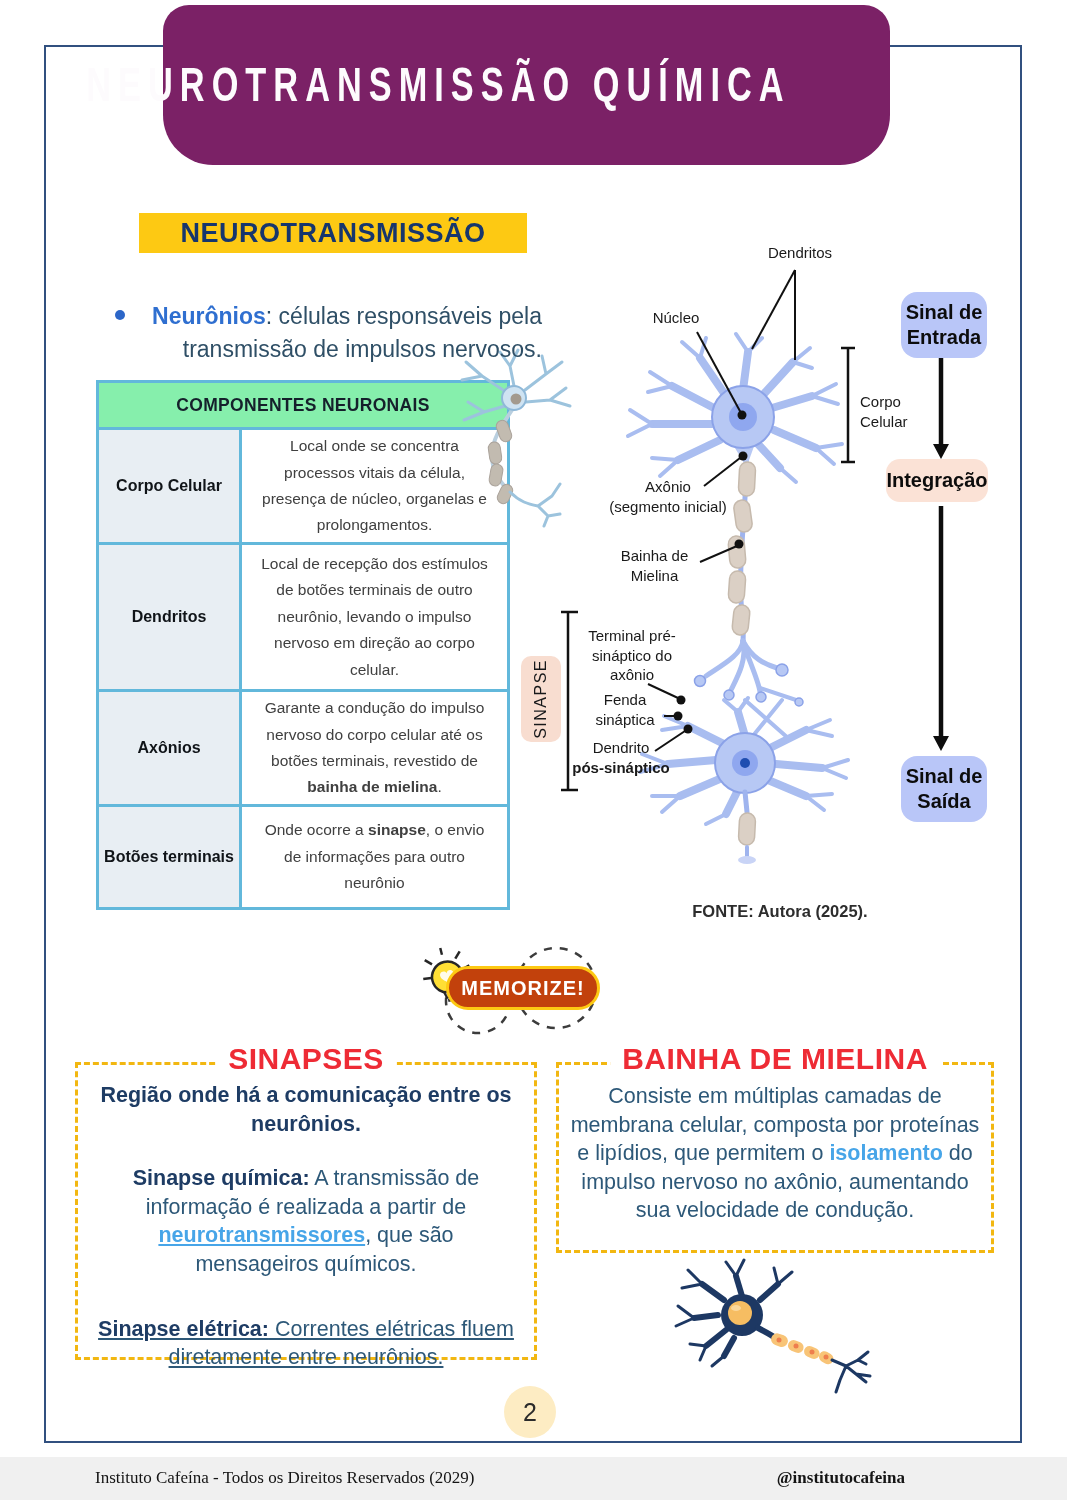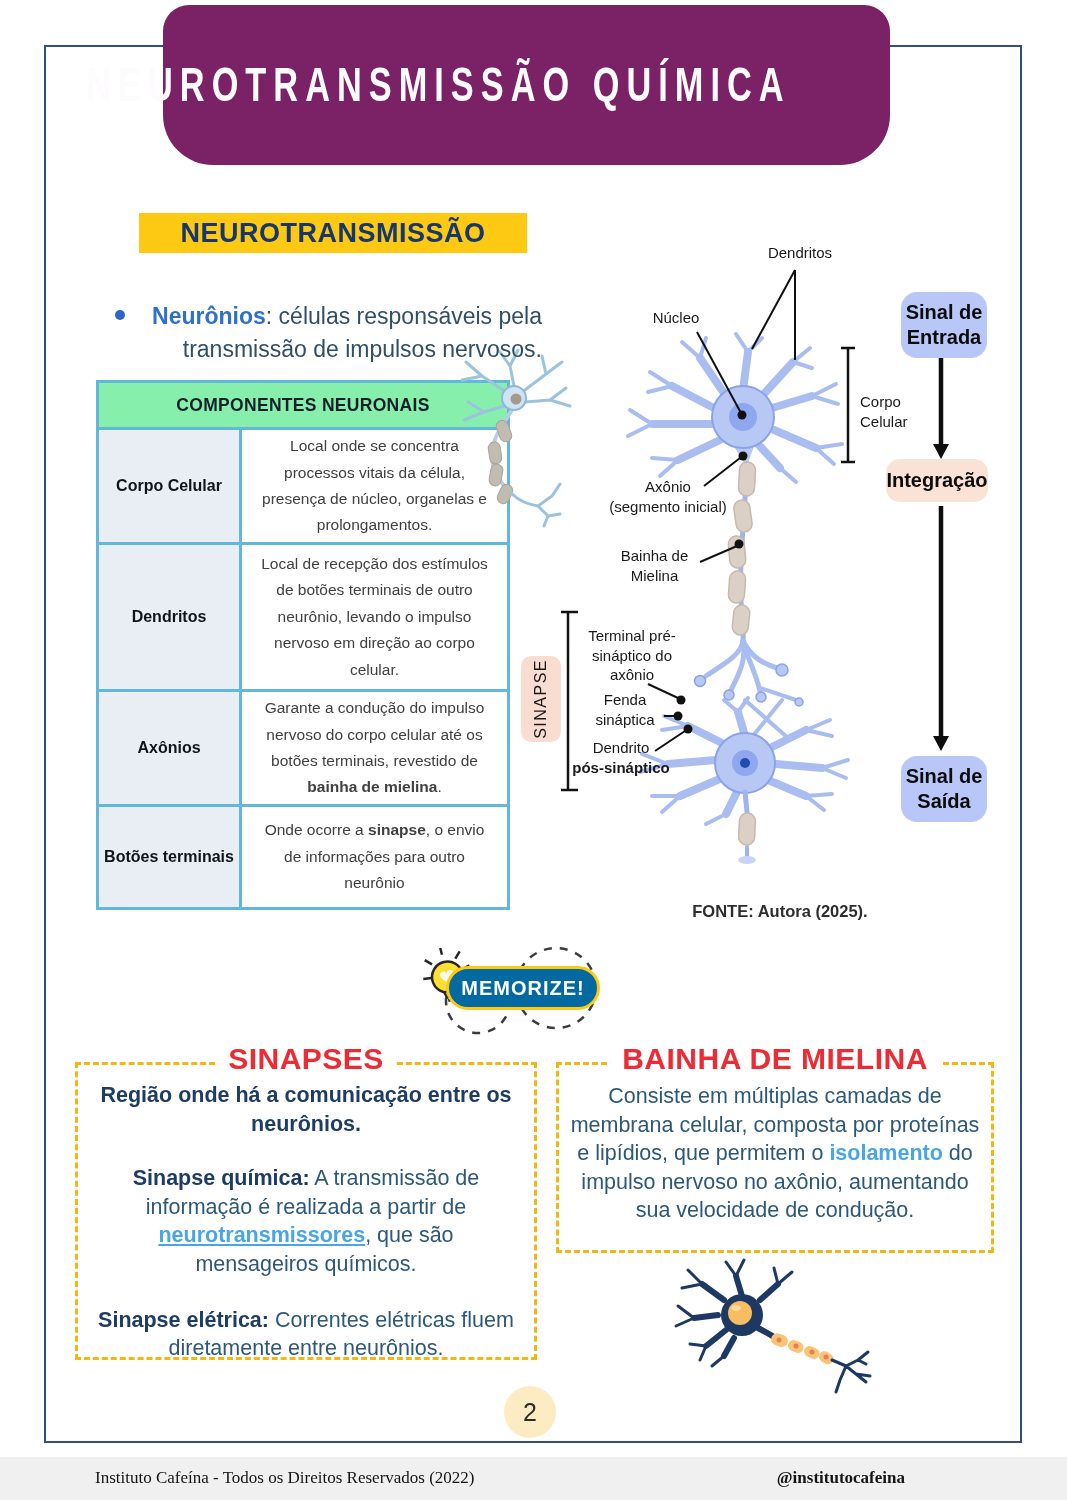--- a/index.html
+++ b/index.html
@@ -52,21 +52,21 @@
                  background:#f8ddd0; border-radius:10px; display:flex; align-items:center;
                  justify-content:center; }
   .sinapse-tag span { writing-mode:vertical-rl; transform:rotate(180deg); font-size:16px;
                       letter-spacing:1.5px; color:#17181a; }
   .fonte { position:absolute; left:650px; top:902px; width:260px; text-align:center;
            font-size:16.5px; font-weight:bold; color:#2d2d2d; z-index:10; }
 
   
   .memorize-wrap { position:absolute; left:412px; top:941px; width:214px; height:94px; z-index:10; }
   .memorize-pill { position:absolute; left:34px; top:25px; width:154px; height:44px;
-                   box-sizing:border-box; background:#0369a1; border:3px solid #fdc913;
+                   box-sizing:border-box; background:#c2410c; border:3px solid #fdc913;
                    border-radius:23px; display:flex; align-items:center; justify-content:center;
                    color:#fff; font-weight:bold; font-size:20px; letter-spacing:1px; }
 
   
   .dash-box { position:absolute; border:3.5px dashed #f2b711; box-sizing:border-box;
               z-index:10; text-align:center; }
   .box-title { position:absolute; top:-23px; left:50%; transform:translateX(-50%);
                background:#fff; padding:0 12px; color:#ee2b35; font-weight:bold;
                font-size:30px; letter-spacing:.5px; white-space:nowrap; }
   .box-sinapses { left:75px; top:1062px; width:462px; height:298px; }
@@ -347,26 +347,26 @@
         <path d="M31,59 L41,59" stroke="#262626" stroke-width="3"></path>
       </g>
     </svg>
     <div class="memorize-pill">MEMORIZE!</div>
   </div>
 
   <div class="dash-box box-sinapses">
     <div class="box-title">SINAPSES</div>
     <p class="box-p lead">Região onde há a comunicação entre os neurônios.</p>
     <p class="box-p" style="margin-top:26px;"><span class="bl">Sinapse química:</span><span> A transmissão de informação é realizada a partir de </span><span class="link-blue">neurotransmissores</span><span>, que são mensageiros químicos.</span></p>
-    <p class="box-p" style="margin-top:27px;"><span class="bl">Sinapse elétrica:</span><span> Correntes elétricas fluem diretamente entre neurônios.</span></p>
+    <p class="box-p" style="margin-top:36px;text-decoration:underline;"><span class="bl">Sinapse elétrica:</span><span> Correntes elétricas fluem diretamente entre neurônios.</span></p>
   </div>
 
   <div class="dash-box box-mielina">
     <div class="box-title">BAINHA DE MIELINA</div>
     <p class="box-p" style="margin-top:17px; padding:0 10px;"><span>Consiste em múltiplas camadas de membrana celular, composta por proteínas e lipídios, que permitem o </span><span class="hl-blue">isolamento</span><span> do impulso nervoso no axônio, aumentando sua velocidade de condução.</span></p>
   </div>
 
   <div class="page-circle">2</div>
   <div class="footer-strip"></div>
-  <div class="footer-left">Instituto Cafeína - Todos os Direitos Reservados (2022)</div>
+  <div class="footer-left">Instituto Cafeína - Todos os Direitos Reservados (2029)</div>
   <div class="footer-right">@institutocafeina</div>
 
 </div>
 
 </body></html>

